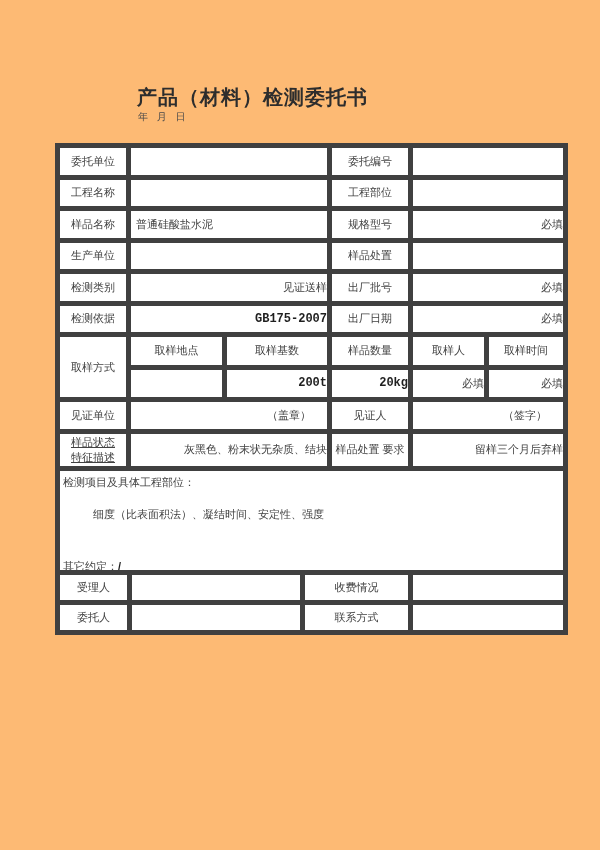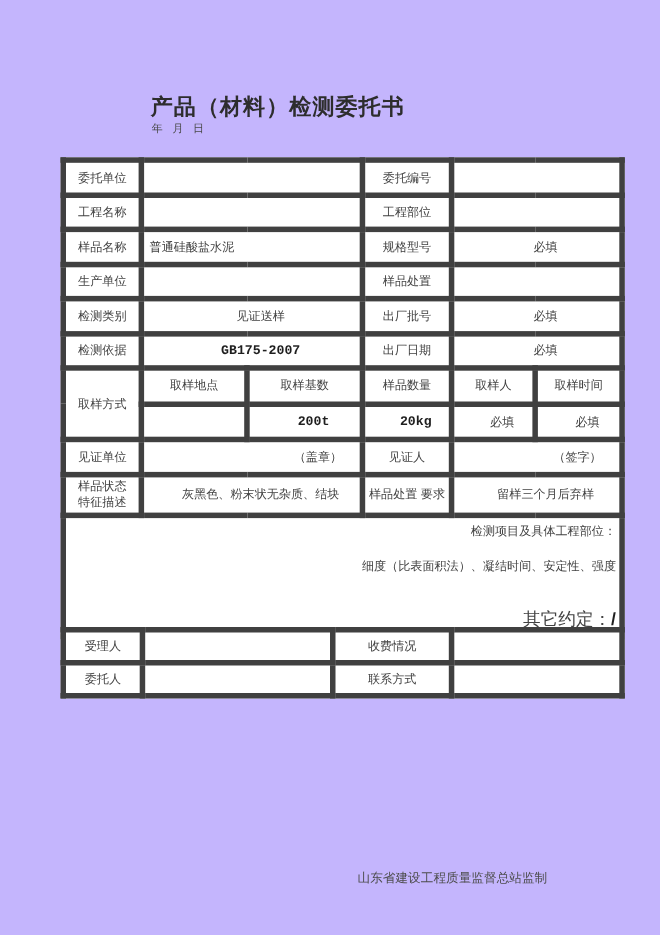--- a/index.html
+++ b/index.html
@@ -5,21 +5,21 @@
   html, body {
     margin: 0;
     padding: 0;
     background: #ffffff;
     font-family: "Liberation Sans", "DejaVu Sans", sans-serif;
   }
   .page {
     position: relative;
     width: 600px;
     height: 850px;
-    background: #c4b5fd;
+    background: #fdba74;
     overflow: hidden;
   }
   .title {
     position: absolute;
     left: 137px;
     top: 84px;
     font-size: 20px;
     font-weight: bold;
     color: #2d2d2d;
     letter-spacing: 1px;
@@ -50,48 +50,48 @@
     padding: 0;
     vertical-align: middle;
     overflow: hidden;
   }
   tr.r31 { height: 31.5px; }
   tr.r32 { height: 32.5px; }
   tr.r37 { height: 37px; }
   tr.r30 { height: 30px; }
   .lab { text-align: center; }
   .val { text-align: left; padding-left: 5px; font-family: Liberation Mono, monospace; }
-  .val.c { text-align: center; padding-left: 16px; }
+  .val.c { text-align: right; padding-left: 16px; }
   .val.right { text-align: right; padding-right: 16px; }
   .strong {
     font-weight: bold;
     color: #1f1f1f;
     font-size: 12px;
   }
   .two-line {
     white-space: pre-line;
     line-height: 1.35;
+    text-decoration: underline;
   }
   td.big {
     vertical-align: top;
     height: 105px;
   }
   .bigcell {
     display: flex;
     flex-direction: column;
     height: 105px;
     box-sizing: border-box;
     padding: 4px 3px 2px 3px;
-    align-items: flex-end;
   }
   .bigcell .heading { font-size: 11px; color: #424242; }
   .bigcell .content { margin: 17px 0 0 30px; font-size: 11px; color: #424242; }
   .bigcell .other {
     margin-top: auto;
-    font-size: 16px;
+    font-size: 11px;
     color: #424242;
   }
   .bigcell .other .slash { font-weight: bold; color: #1f1f1f; }
   .footer {
     position: absolute;
     left: 325px;
     top: 791px;
     font-size: 11.5px;
     color: #4d4d4d;
     white-space: nowrap;
@@ -207,15 +207,14 @@
     </tr>
     <tr class="r30">
       <td class="lab">委托人</td>
       <td class="val"></td>
       <td class="lab">联系方式</td>
       <td class="val"></td>
     </tr>
   </tbody>
     </table>
 
-  <div class="footer">山东省建设工程质量监督总站监制</div>
 
 </div>
 
 </body></html>

